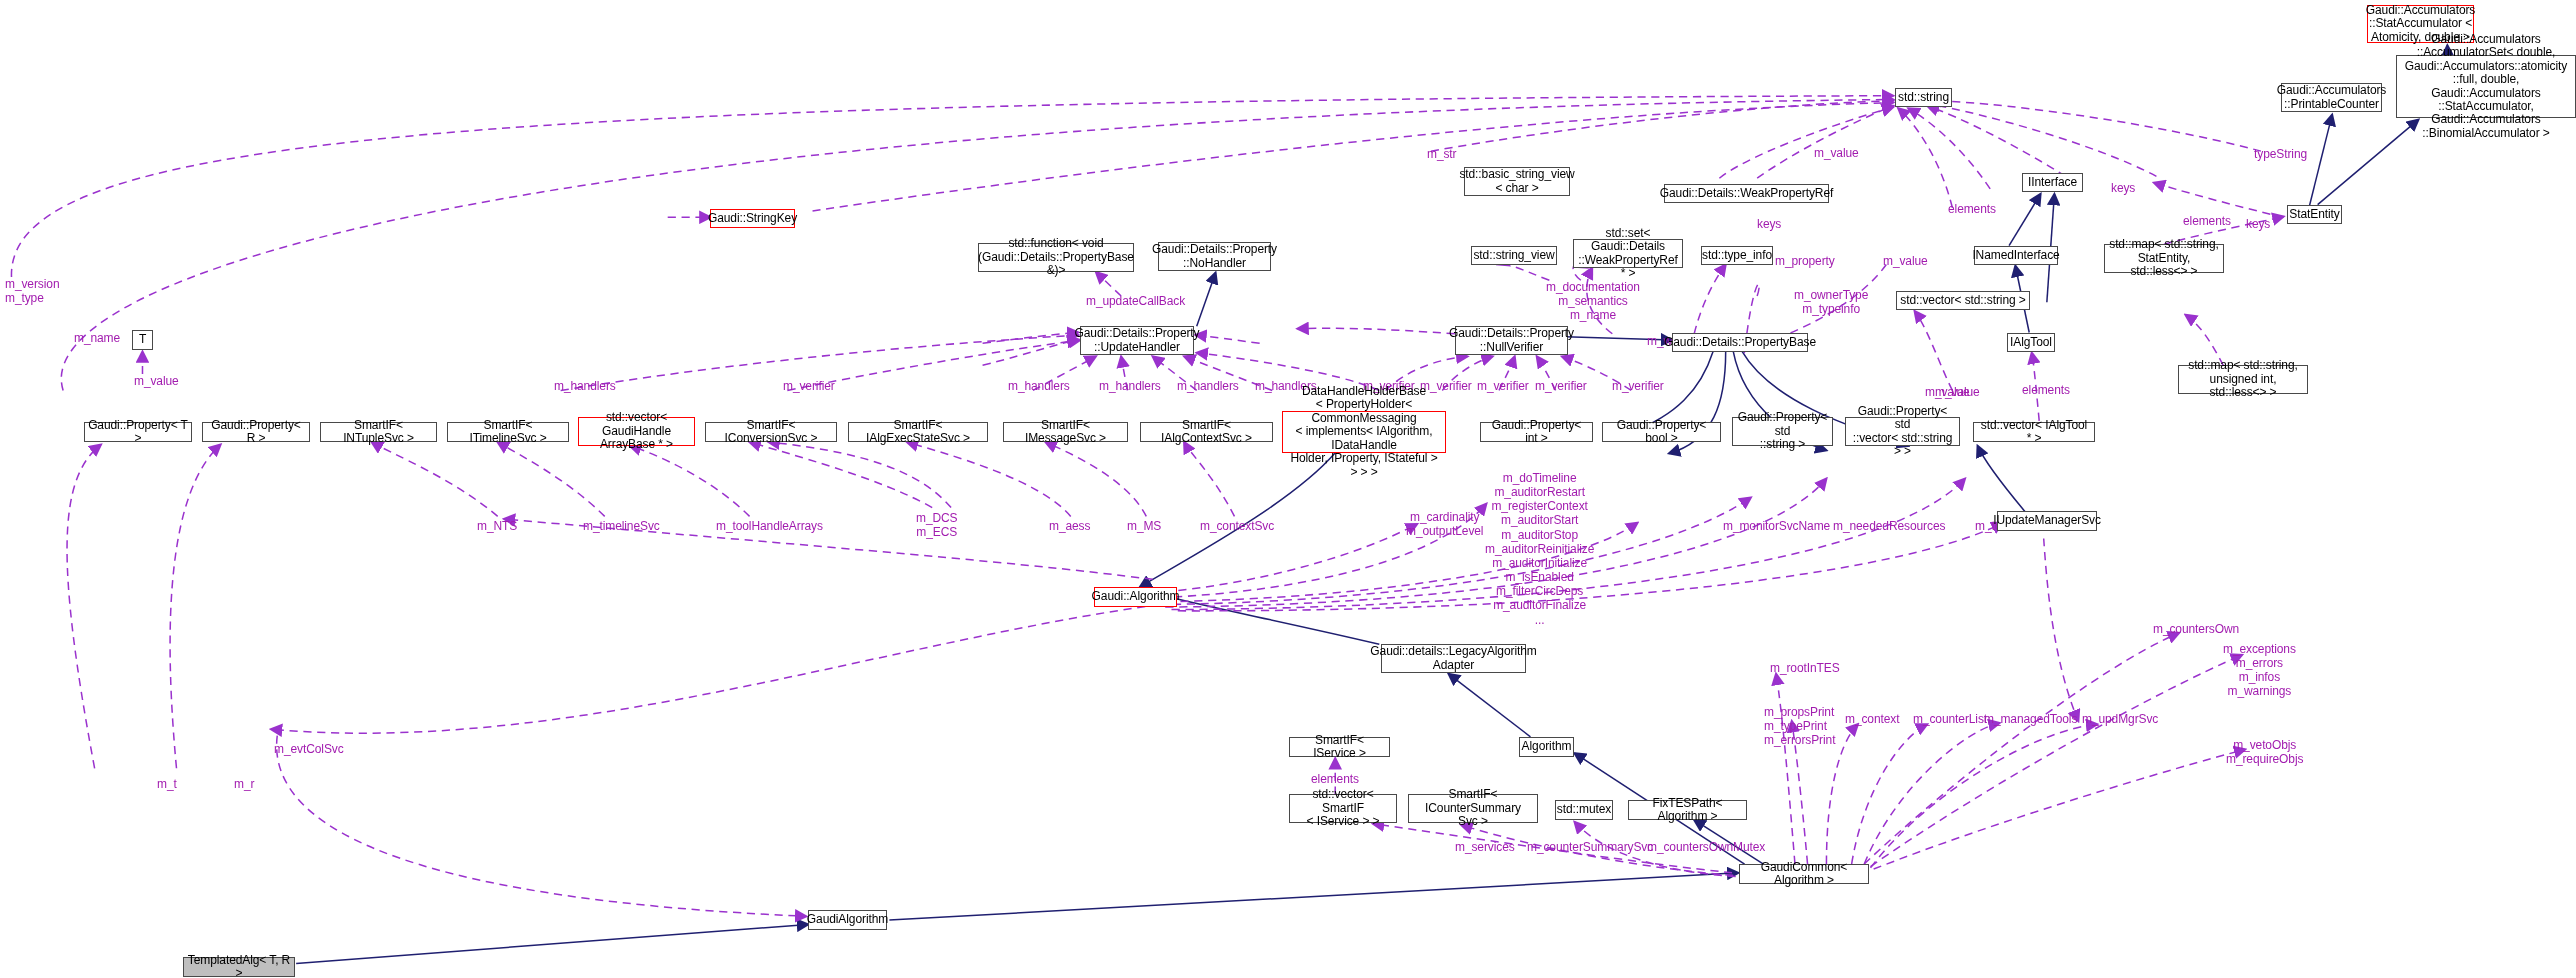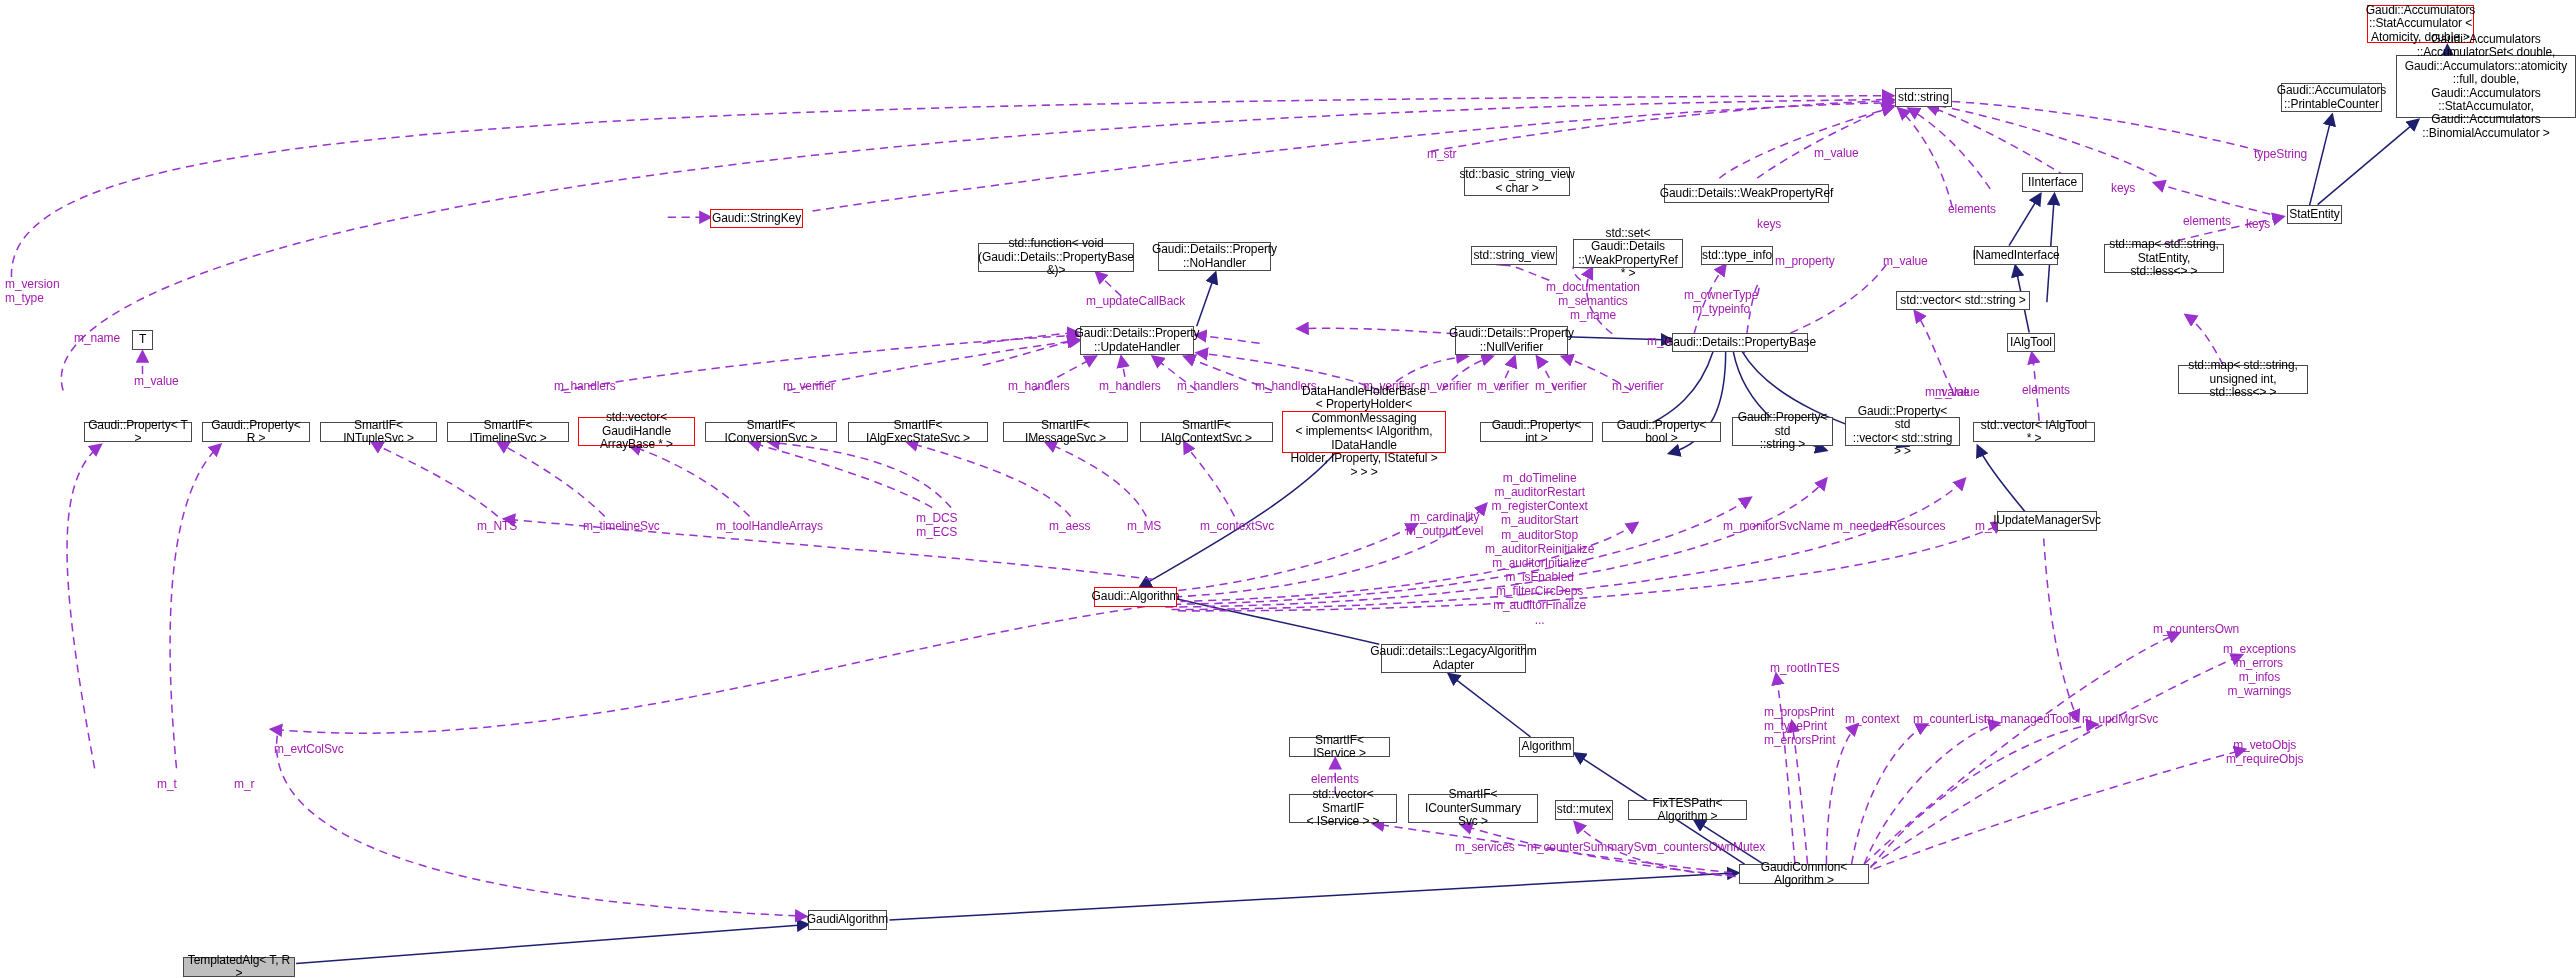--- a/index.html
+++ b/index.html
@@ -174,21 +174,21 @@
       <div class="node" style="left: 2022px; top: 173px; width: 61px; height: 19px;">IInterface</div>
       <div class="node" style="left: 2104px; top: 244px; width: 120px; height: 29px;">std::map&lt; std::string,
 StatEntity, std::less&lt;&gt; &gt;</div>
       <div class="node" style="left: 1464px; top: 167px; width: 106px; height: 29px;">std::basic_string_view
 &lt; char &gt;</div>
       <div class="node" style="left: 1471px; top: 246px; width: 86px; height: 19px;">std::string_view</div>
       <div class="node" style="left: 1573px; top: 239px; width: 110px; height: 29px;">std::set&lt; Gaudi::Details
 ::WeakPropertyRef * &gt;</div>
       <div class="node" style="left: 1701px; top: 246px; width: 72px; height: 19px;">std::type_info</div>
       <div class="node" style="left: 1974px; top: 246px; width: 84px; height: 19px;">INamedInterface</div>
-      <div class="node red" style="left: 710px; top: 209px; width: 93px; height: 19px; text-align: center;">Gaudi::StringKey</div>
+      <div class="node red" style="left: 710px; top: 209px; width: 85px; height: 19px; text-align: center;">Gaudi::StringKey</div>
       <div class="node" style="left: 978px; top: 243px; width: 156px; height: 29px;">std::function&lt; void
 (Gaudi::Details::PropertyBase &amp;)&gt;</div>
       <div class="node" style="left: 1158px; top: 242px; width: 113px; height: 29px;">Gaudi::Details::Property
 ::NoHandler</div>
       <div class="node" style="left: 1896px; top: 291px; width: 134px; height: 19px;">std::vector&lt; std::string &gt;</div>
       <div class="node" style="left: 2178px; top: 365px; width: 130px; height: 29px;">std::map&lt; std::string,
 unsigned int, std::less&lt;&gt; &gt;</div>
       <div class="node" style="left: 1080px; top: 326px; width: 114px; height: 29px;">Gaudi::Details::Property
 ::UpdateHandler</div>
       <div class="node" style="left: 1455px; top: 326px; width: 113px; height: 29px;">Gaudi::Details::Property
@@ -245,21 +245,21 @@
       <div class="label left" style="left: 2111px; top: 181px;">keys</div>
       <div class="label left" style="left: 2183px; top: 214px;">elements</div>
       <div class="label left" style="left: 2246px; top: 217px;">keys</div>
       <div class="label left" style="left: 2254px; top: 147px;">typeString</div>
       <div class="label left" style="left: 1883px; top: 254px;">m_value</div>
       <div class="label left" style="left: 1775px; top: 254px;">m_property</div>
       <div class="label" style="left: 1546px; top: 280px;">m_documentation
 m_semantics
 m_name</div>
       <div class="label left" style="left: 1647px; top: 334px;">m_weakReferences</div>
-      <div class="label" style="left: 1684px; top: 288px;">m_ownerType
+      <div class="label" style="left: 1794px; top: 288px;">m_ownerType
 m_typeinfo</div>
       <div class="label left" style="left: 1086px; top: 294px;">m_updateCallBack</div>
       <div class="label left" style="left: 1925px; top: 385px;">m_value</div>
       <div class="label left" style="left: 2022px; top: 383px;">elements</div>
       <div class="label left" style="left: 554px; top: 379px;">m_handlers</div>
       <div class="label left" style="left: 783px; top: 379px;">m_verifier</div>
       <div class="label left" style="left: 1008px; top: 379px;">m_handlers</div>
       <div class="label left" style="left: 1099px; top: 379px;">m_handlers</div>
       <div class="label left" style="left: 1177px; top: 379px;">m_handlers</div>
       <div class="label left" style="left: 1255px; top: 379px;">m_handlers</div>

